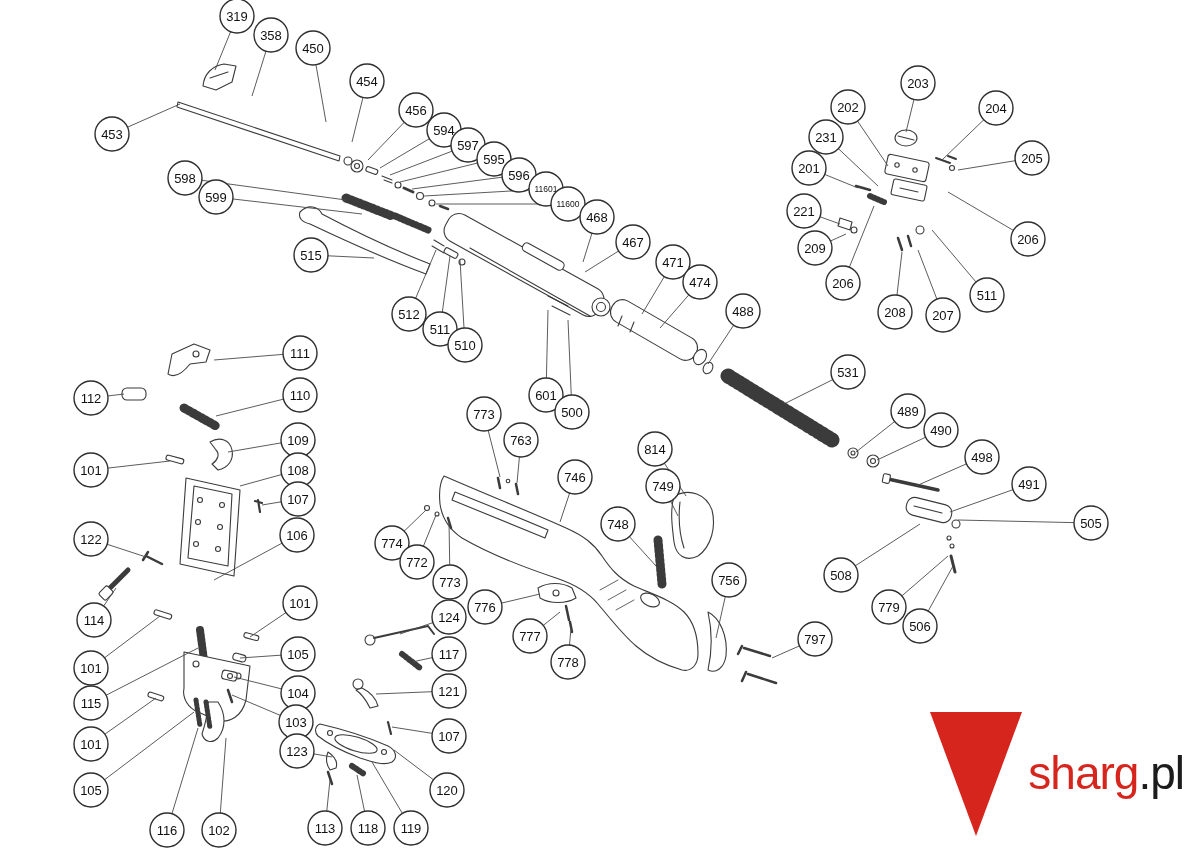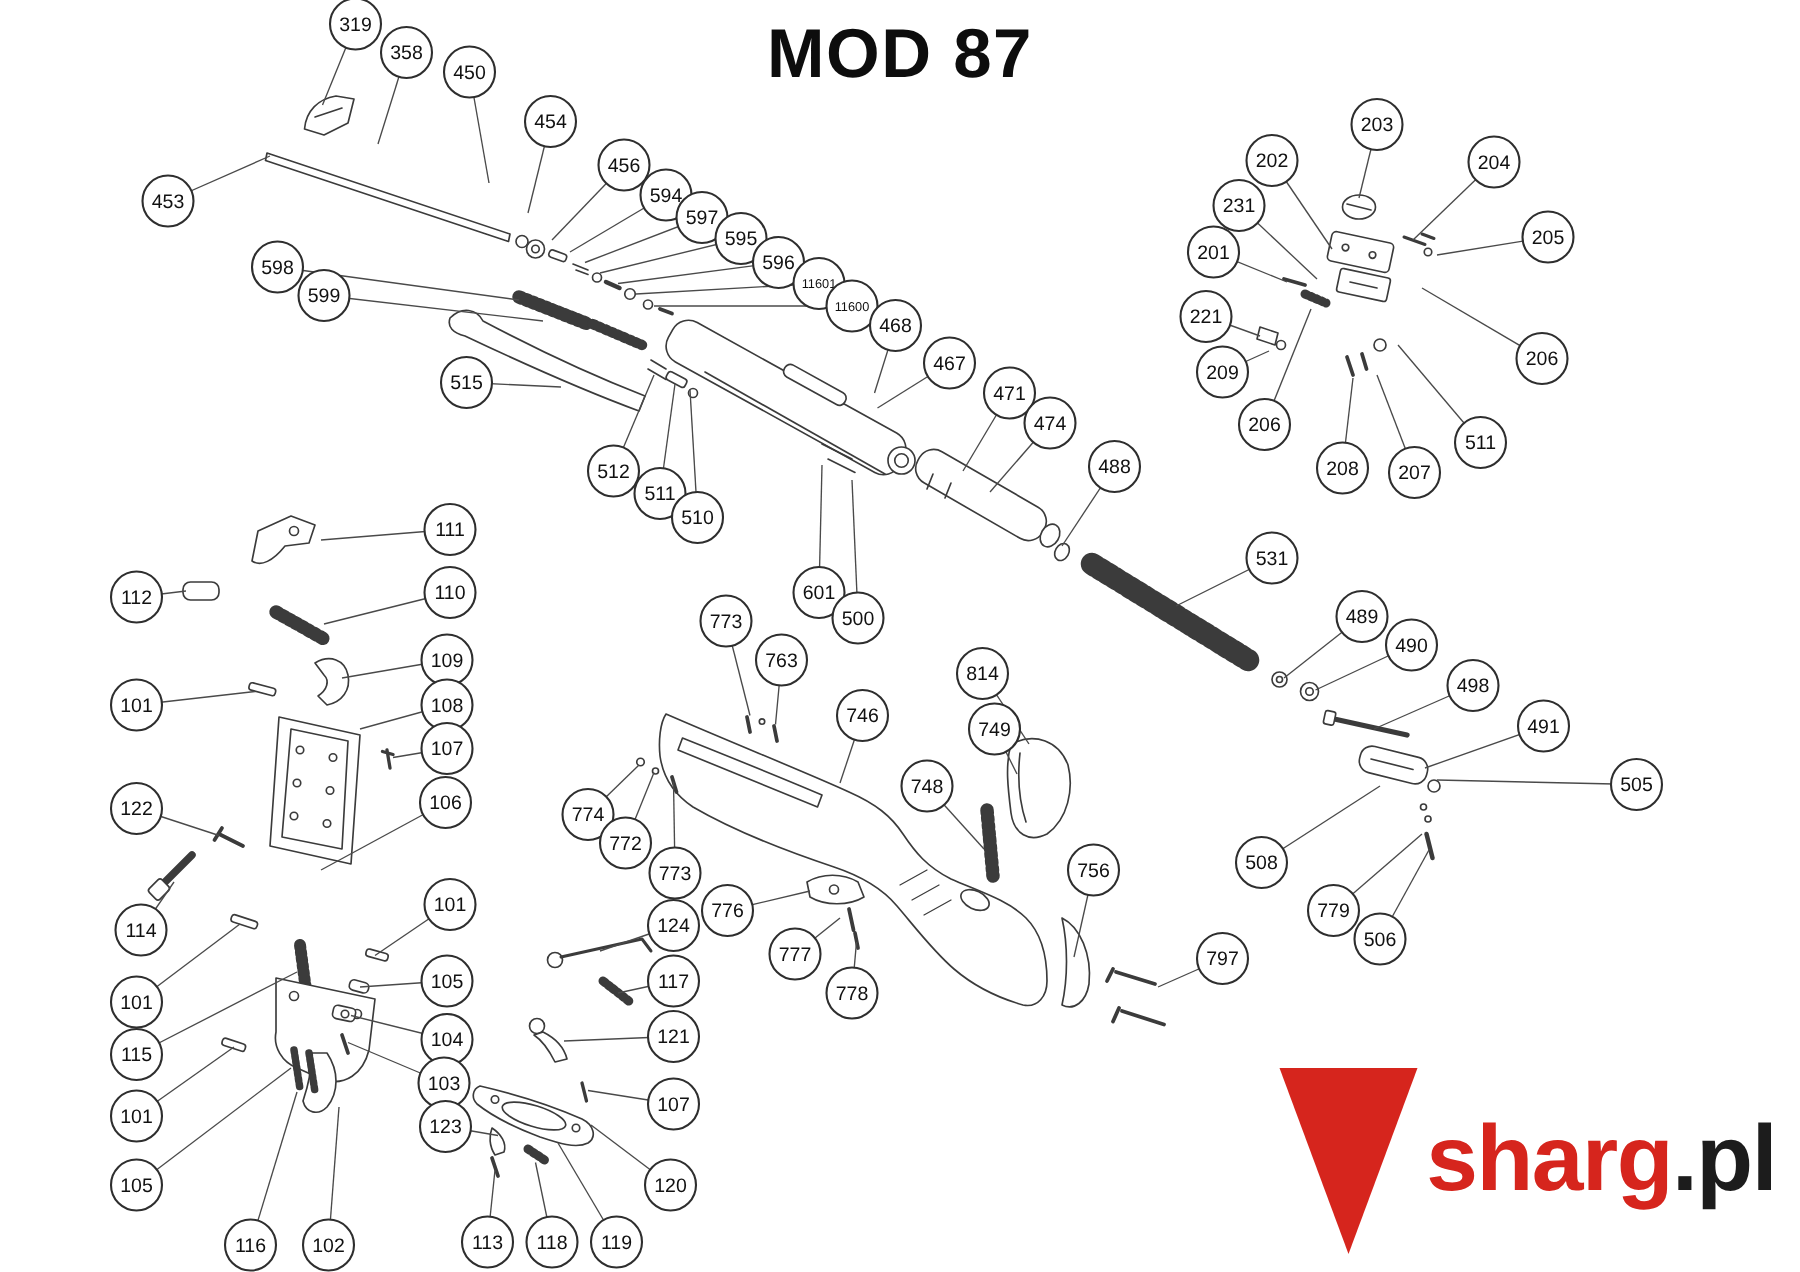--- a/index.html
+++ b/index.html
@@ -23,30 +23,29 @@
   
   #balloons circle { fill: #fff; stroke: #2e2e2e; stroke-width: 1.4; }
   #balloons text {
     font-family: "Liberation Sans", sans-serif; font-size: 13px;
     fill: #111; text-anchor: middle;
   }
   #balloons text.small { font-size: 8.5px; }
   
   .logo { position: absolute; right: 16px; bottom: 10px; display: flex; align-items: center; gap: 4px; }
   .logo-tri { color: var(--accent); width: 96px; height: 130px; }
-  .logo-text { font-size: 62px; font-weight: 700; letter-spacing: -1px; line-height: 1; }
+  .logo-text { font-size: 46px; font-weight: 400; letter-spacing: -1px; line-height: 1; }
   .logo-text .brand { color: var(--accent); }
   .logo-text .suffix { color: #1c1c1c; }
 </style>
 </head>
 <body>
 
 <div class="stage">
 
-  <h1 class="title">MOD 87</h1>
 
   <svg class="canvas" width="1200" height="848" viewBox="0 0 1200 848">
 
     <g id="art">
 
       <g>
         <path d="M203,86 C204,74 212,66 224,64 L236,66 L232,82 L216,90 Z" fill="#fff"></path>
         <path d="M210,78 L228,72"></path>
       </g>
       <g>

